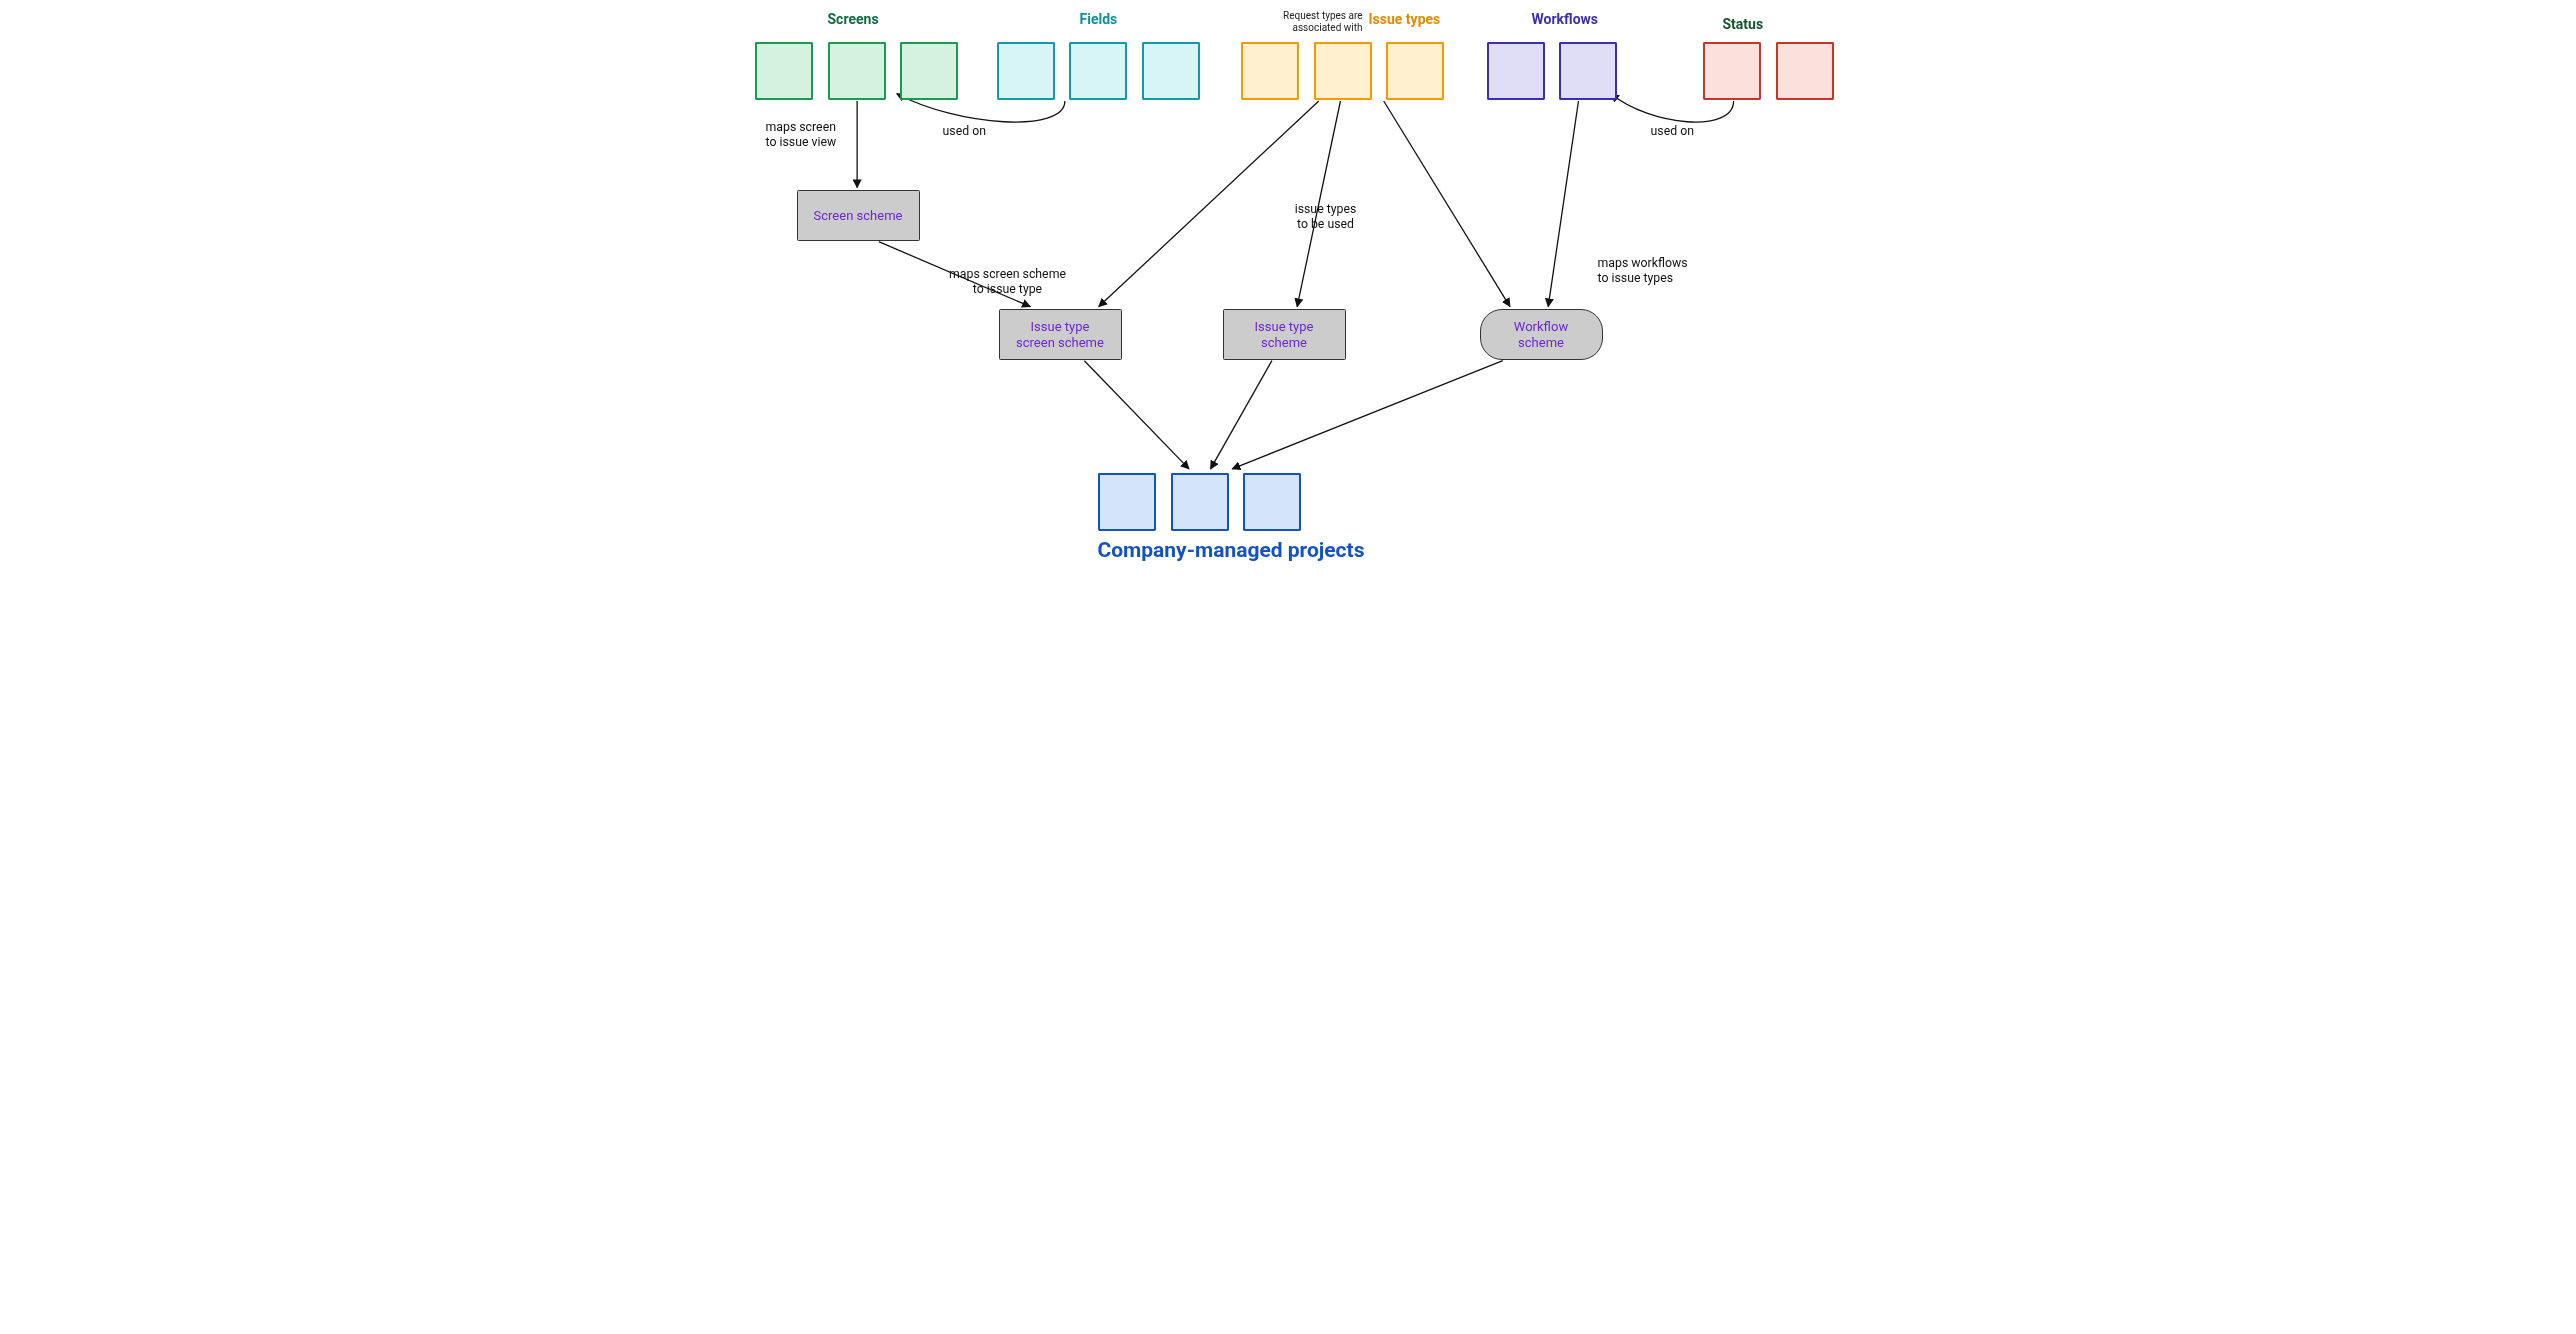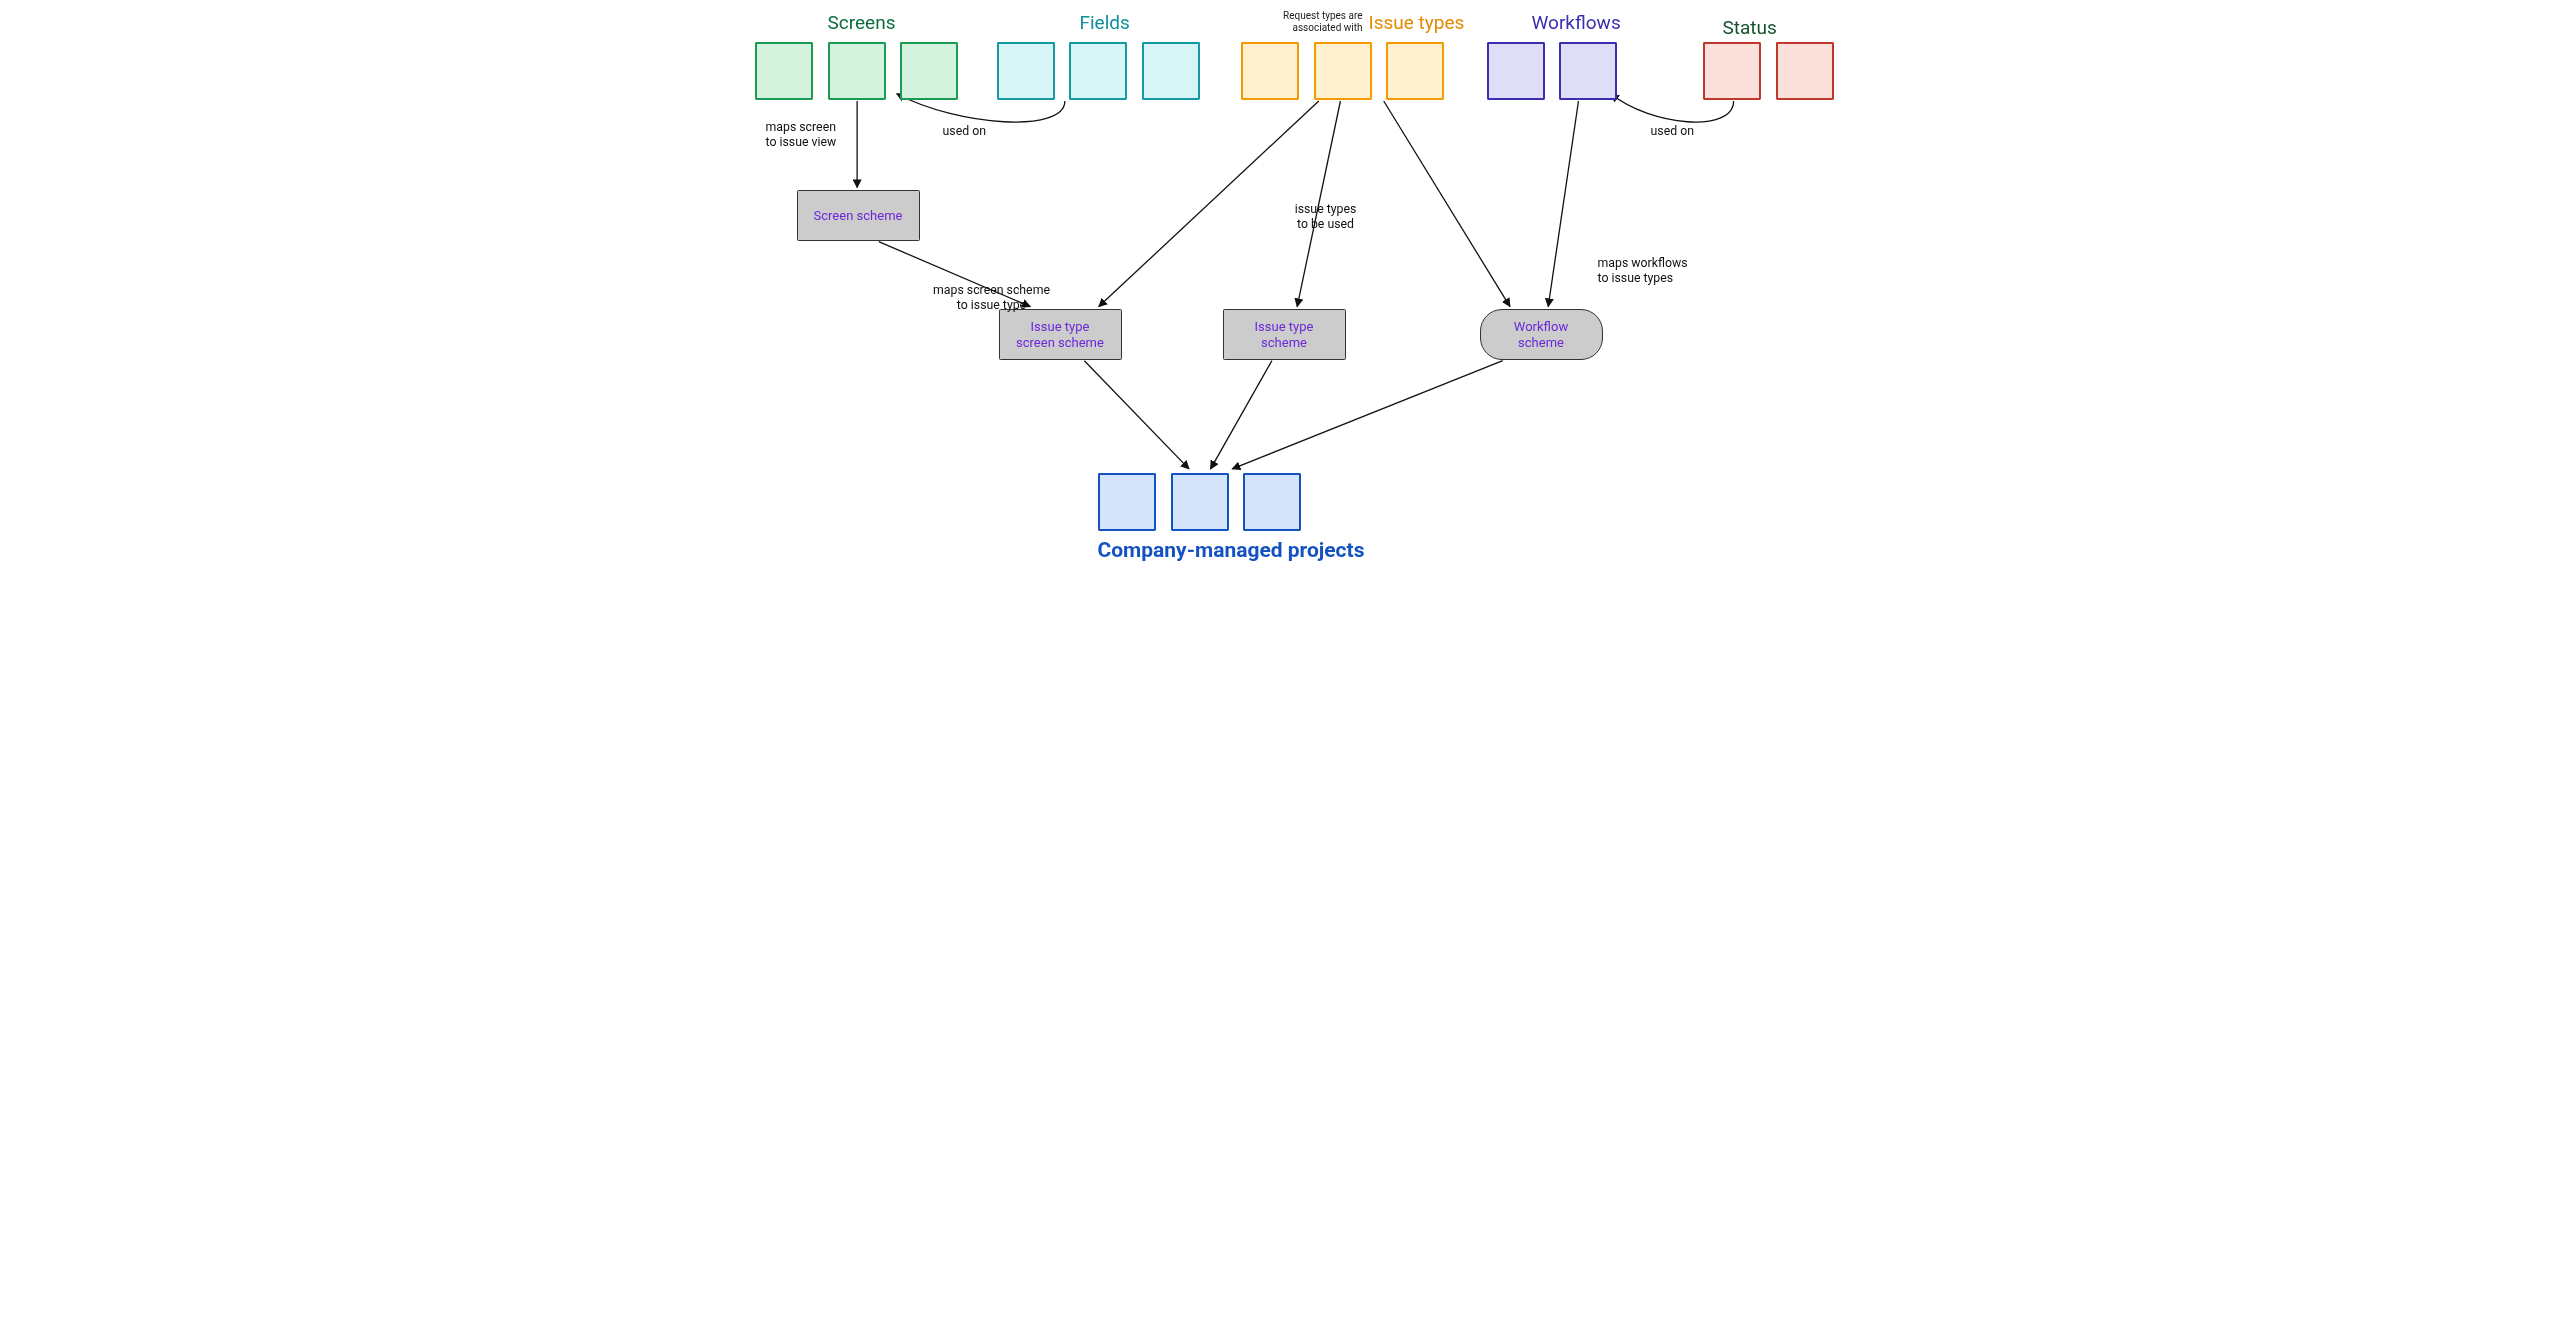--- a/index.html
+++ b/index.html
@@ -16,22 +16,22 @@
   }
   svg.lines {
     position: absolute;
     inset: 0;
     width: 100%;
     height: 100%;
     pointer-events: none;
   }
   .heading {
     position: absolute;
-    font-weight: 400;
-    font-size: 19px;
+    font-weight: 700;
+    font-size: 14px;
     white-space: nowrap;
   }
   .side-note {
     position: absolute;
     font-size: 10px;
     line-height: 1.15;
     color: #222;
     text-align: right;
   }
   .sq {
@@ -157,21 +157,21 @@
   <div class="sq" style="left: 430px; top: 473px; border-color: rgb(21, 82, 193); background: rgb(212, 228, 251);"></div>
   <div class="sq" style="left: 502px; top: 473px; border-color: rgb(21, 82, 193); background: rgb(212, 228, 251);"></div>
 
   <div class="bottom-title" style="left: 357px; top: 538px; color: rgb(21, 82, 193);">Company-managed projects</div>
 
   <div class="label multi" style="left: 25px; top: 120px; width: 83px; text-align: left; white-space: pre-line;">maps screen
 to issue view</div>
 
   <div class="label" style="left:202px; top:124px;">used on</div>
 
-  <div class="label multi" style="left: 186px; top: 267px; width: 130px; white-space: pre-line; margin-top: 16px;">maps screen scheme
+  <div class="label multi" style="left: 202px; top: 267px; width: 130px; white-space: pre-line;">maps screen scheme
 to issue type</div>
 
   <div class="label multi" style="left: 549px; top: 202px; width: 72px; white-space: pre-line;">issue types
 to be used</div>
 
   <div class="label multi" style="left: 809px; top: 256px; width: 108px; text-align: left; white-space: pre-line; margin-left: 48px;">maps workflows
 to issue types</div>
 
   <div class="label" style="left:910px; top:124px;">used on</div>
 

